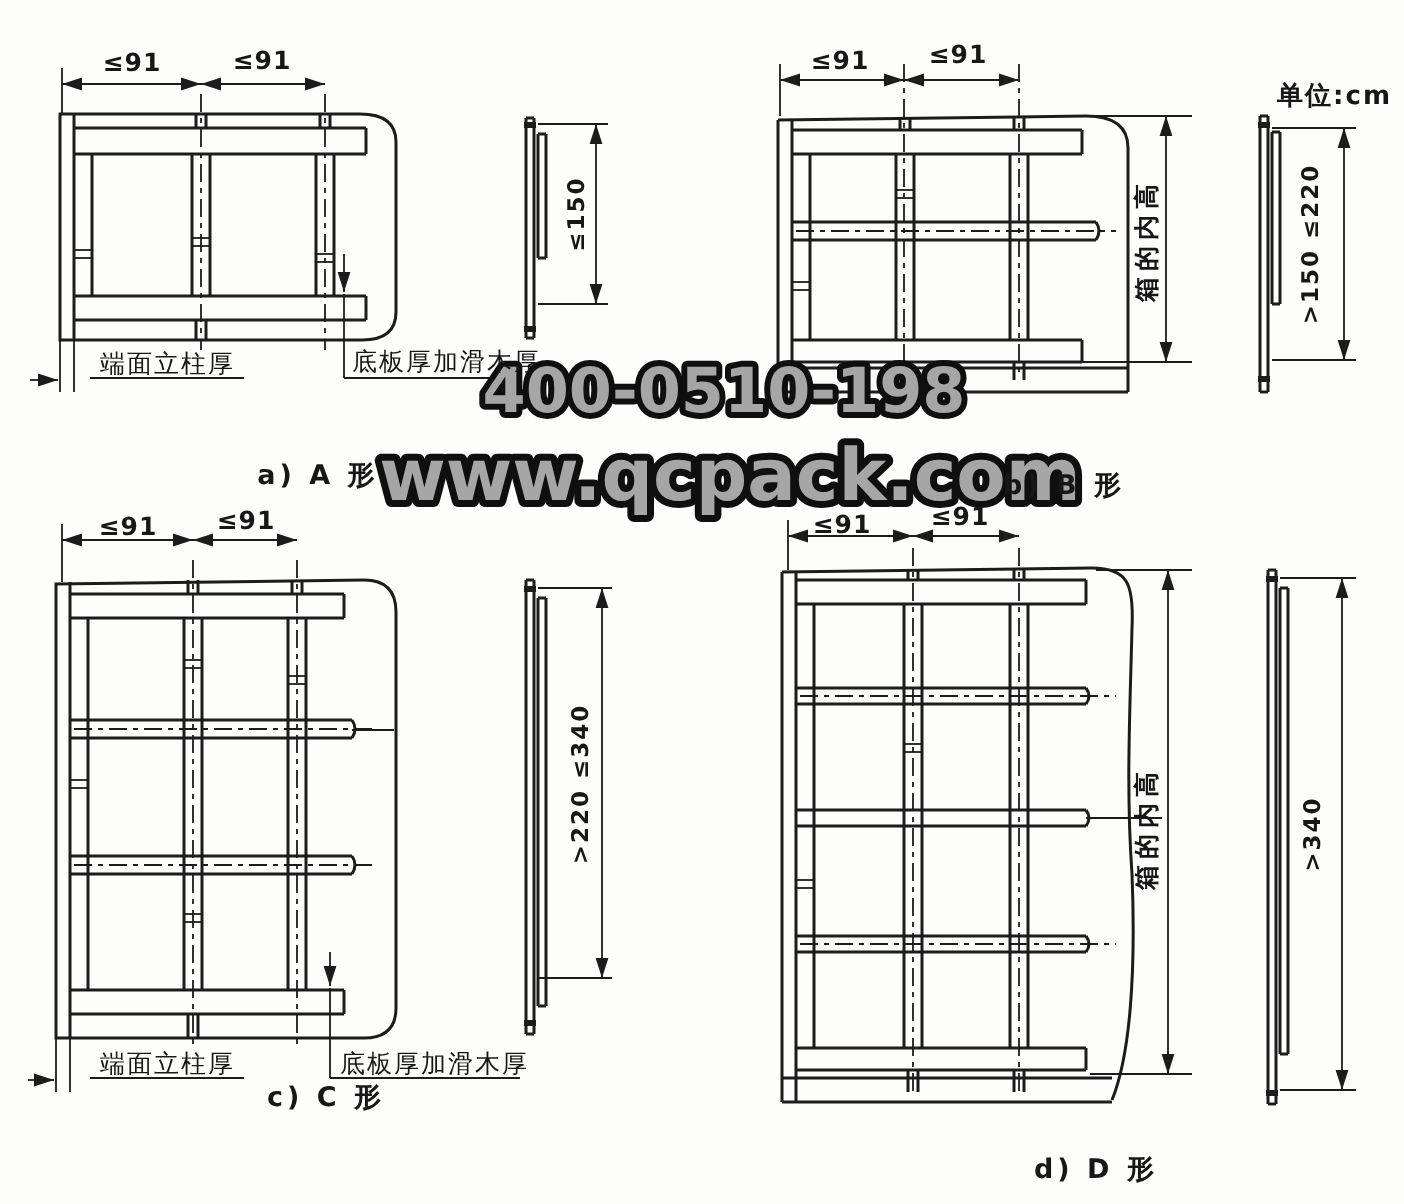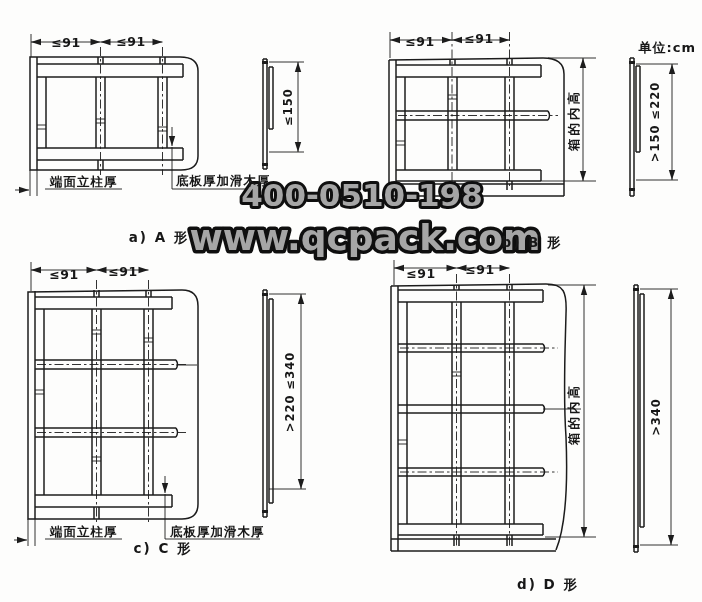--- a/index.html
+++ b/index.html
@@ -1,23 +1,23 @@
 <!DOCTYPE html>
 <html><head>
 <meta charset="utf-8">
 <style>
   html,body{margin:0;padding:0;background:#e8e8e8;}
   .page{position:relative;width:702px;height:602px;background:#fdfdfc;overflow:hidden;
         font-family:"DejaVu Sans","Liberation Sans",sans-serif;color:#1a1a1a;}
   .art{position:absolute;left:0;top:0;}
   .lab{position:absolute;white-space:nowrap;color:#171717;}
-  .dlab{transform:translate(-50%,-50%);font-size:12.5px;font-weight:600;letter-spacing:.5px;margin-top:11px;}
+  .dlab{transform:translate(-50%,-50%);font-size:12.5px;font-weight:600;letter-spacing:.5px;}
   .vlab{transform:translate(-50%,-50%) rotate(-90deg);font-size:11.5px;font-weight:600;letter-spacing:1px;}
   .vcjk{transform:translate(-50%,-50%) rotate(-90deg);font-size:12.5px;font-weight:700;letter-spacing:3px;}
-  .callout{font-size:12.5px;font-weight:700;letter-spacing:1px;}
+  .callout{font-size:12.5px;font-weight:400;letter-spacing:1px;}
   .caption{transform:translate(-50%,-50%);font-size:13.5px;font-weight:600;letter-spacing:2px;}
   .unit{position:absolute;right:6px;top:3px;font-size:13px;font-weight:600;letter-spacing:1px;margin-top:36px;}
   svg .b{stroke:#1c1c1c;stroke-width:1.5;fill:none;}
   svg .t{stroke:#1c1c1c;stroke-width:.9;fill:none;}
   svg .cl{stroke:#1c1c1c;stroke-width:.9;fill:none;stroke-dasharray:9 3 2.5 3;}
   svg .nail{fill:#1c1c1c;stroke:none;}
   svg text.wm{font-family:"DejaVu Sans","Liberation Sans",sans-serif;font-weight:800;
               paint-order:stroke;stroke-linejoin:round;text-anchor:middle;}
 </style>
 </head>

